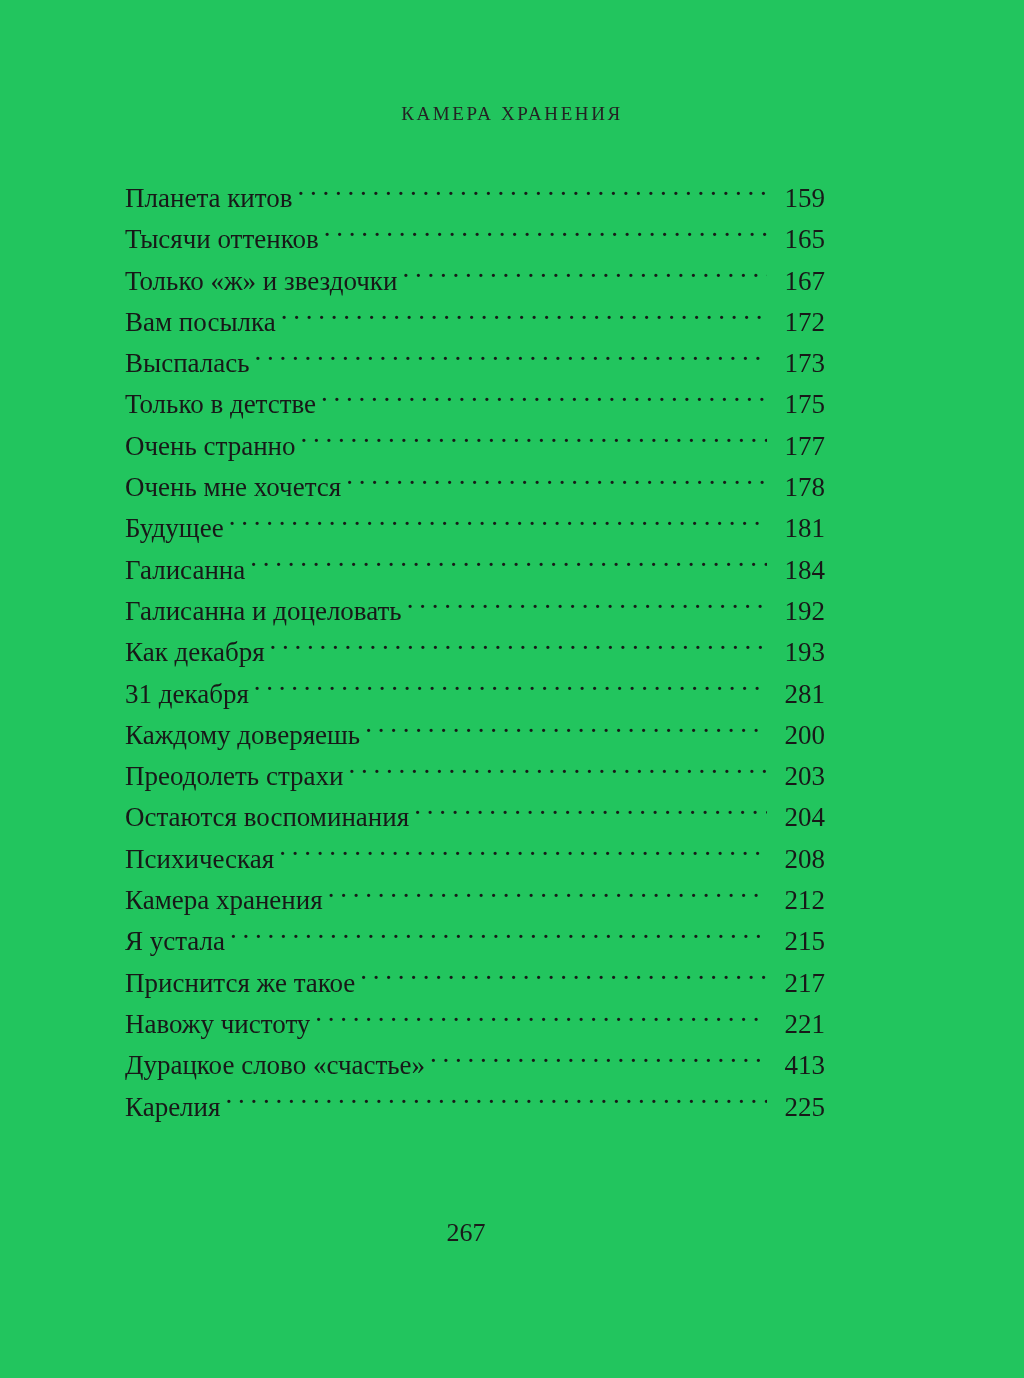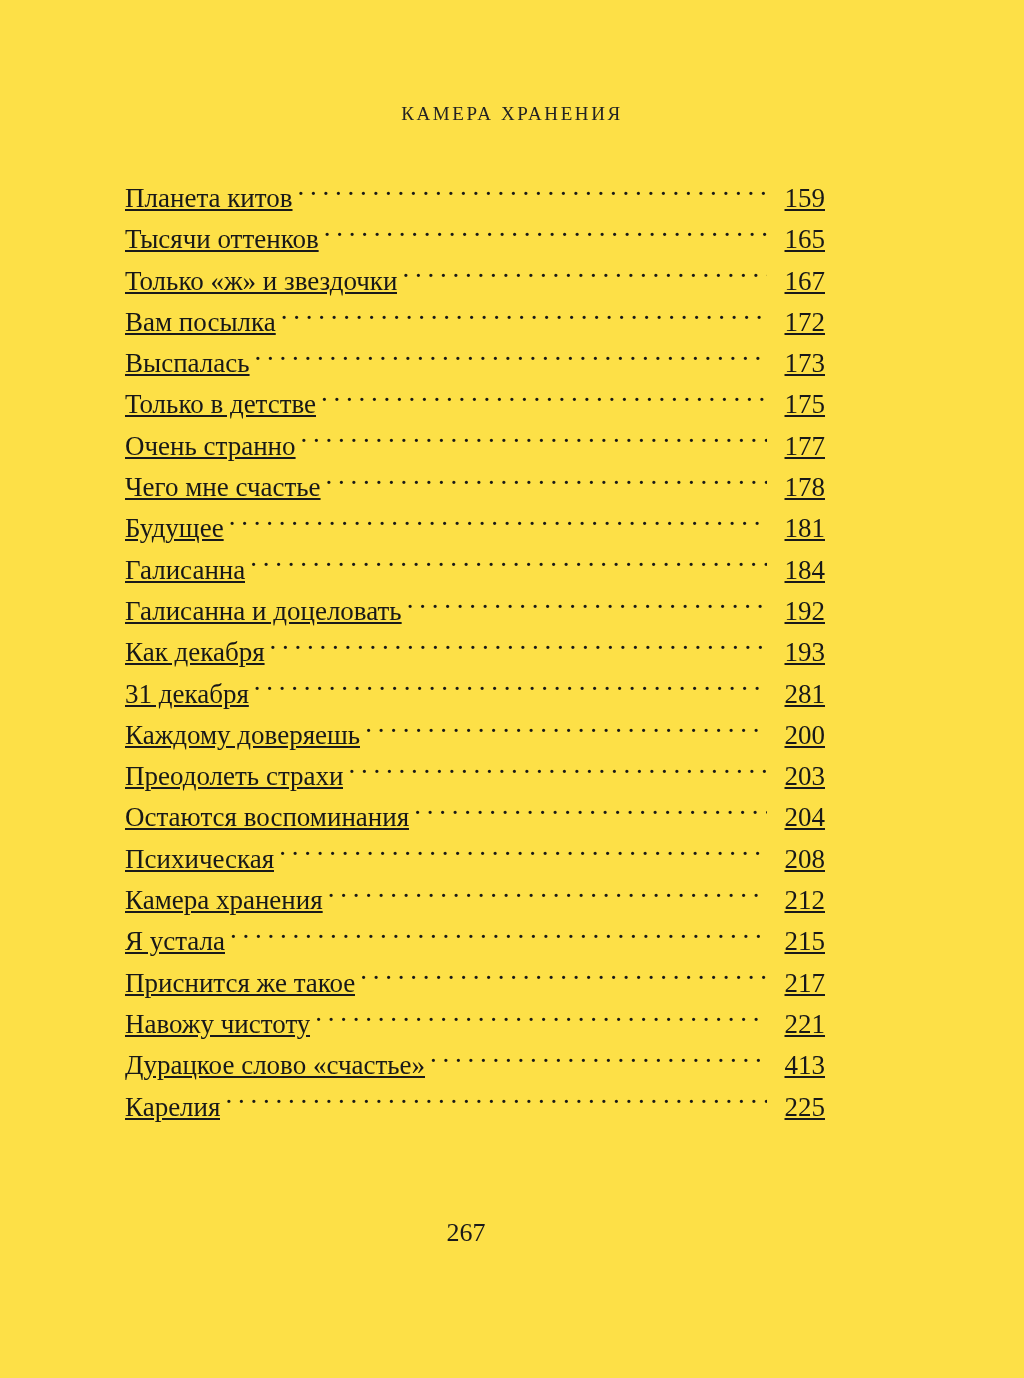--- a/index.html
+++ b/index.html
@@ -12,21 +12,21 @@
     height: 1378px;
     position: relative;
     font-family: "Liberation Serif", "DejaVu Serif", serif;
     color: #1a1a1a;
     overflow: hidden;
   }
 
   .page {
     position: absolute;
     inset: 0;
-    background: #fde047;
+    background: #22c55e;
   }
 
   
   .running-head {
     position: absolute;
     top: 103px;
     left: 0;
     width: 1024px;
     text-align: center;
     font-size: 19px;
@@ -36,21 +36,20 @@
     white-space: nowrap;
     font-weight: 400;
   }
 
   
   .toc {
     position: absolute;
     top: 170px;
     left: 125px;
     width: 700px;
-    text-decoration: underline;
   }
 
   .toc-entry {
     display: flex;
     align-items: baseline;
     width: 100%;
     height: 41.3px;
     font-size: 27px;
     line-height: 41.3px;
     color: #181818;
@@ -138,21 +137,21 @@
         <span class="toc-title">Только в детстве</span>
         <span class="toc-leader"></span>
         <span class="toc-page">175</span>
       </div>
       <div class="toc-entry">
         <span class="toc-title">Очень странно</span>
         <span class="toc-leader"></span>
         <span class="toc-page">177</span>
       </div>
       <div class="toc-entry">
-        <span class="toc-title">Чего мне счастье</span>
+        <span class="toc-title">Очень мне хочется</span>
         <span class="toc-leader"></span>
         <span class="toc-page">178</span>
       </div>
       <div class="toc-entry">
         <span class="toc-title">Будущее</span>
         <span class="toc-leader"></span>
         <span class="toc-page">181</span>
       </div>
       <div class="toc-entry">
         <span class="toc-title">Галисанна</span>

